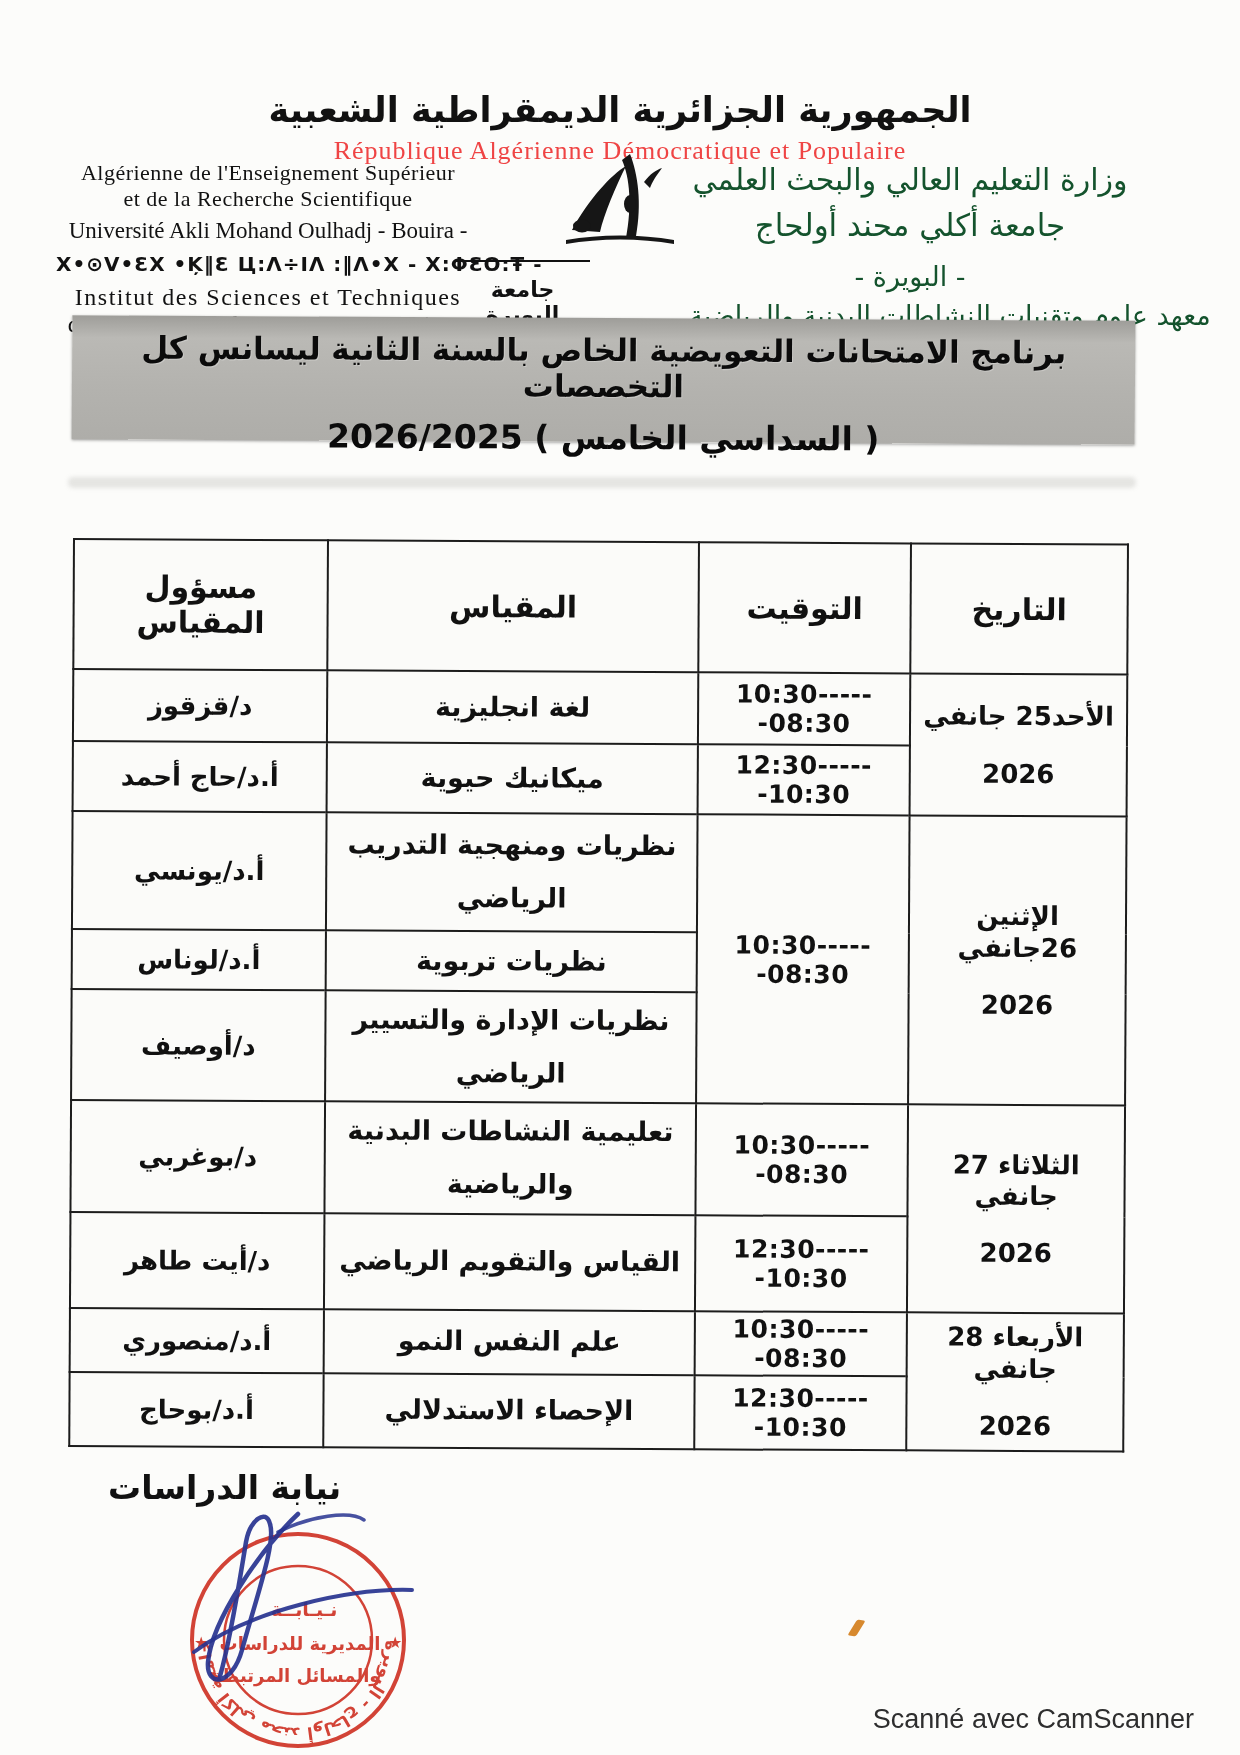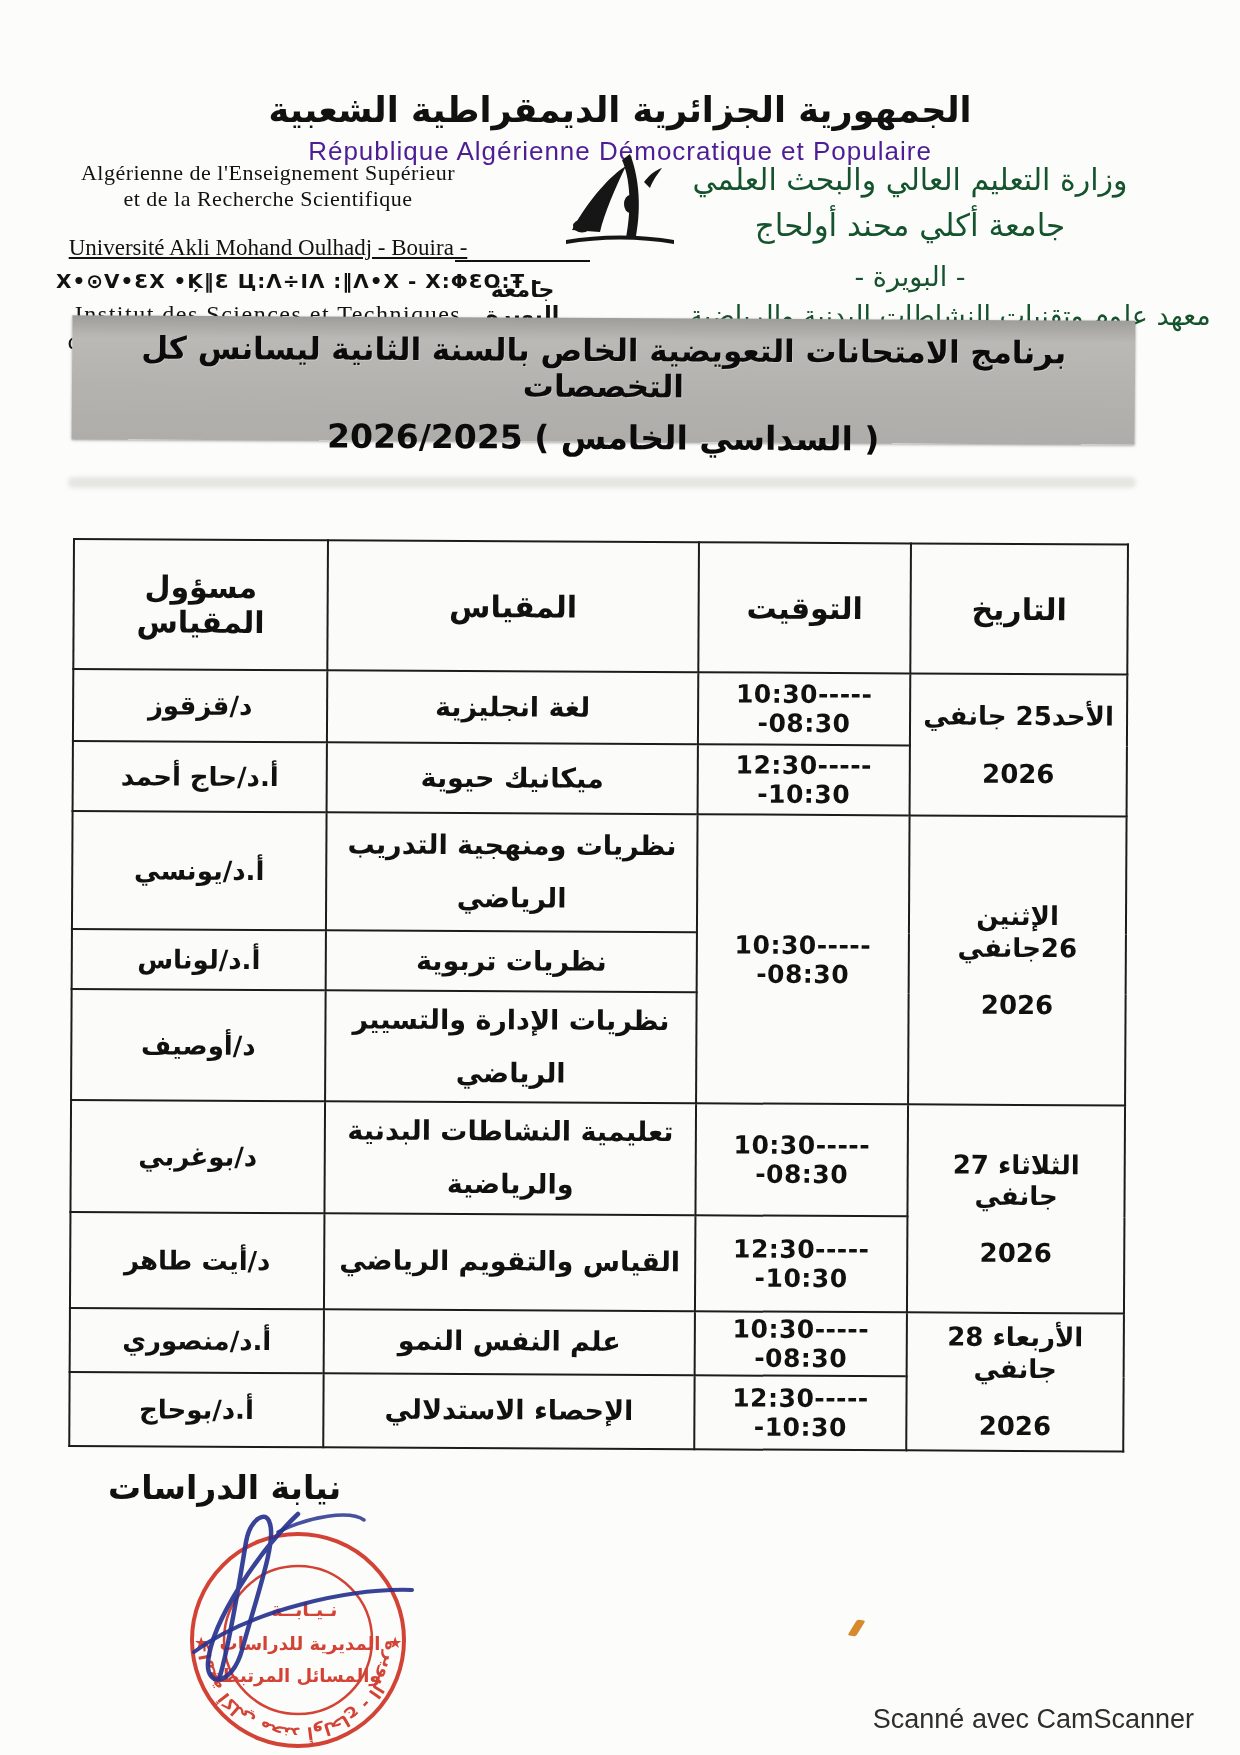--- a/index.html
+++ b/index.html
@@ -6,25 +6,25 @@
   body{background:#e8e8e6;}
   #page{
     position:relative; width:1240px; height:1755px; margin:0 auto;
     background:#fcfcfa; overflow:hidden;
     font-family:"DejaVu Sans", sans-serif; color:#111;
   }
   
   .top-ar{position:absolute; top:90px; left:0; width:100%; text-align:center;
     font-size:35px; font-weight:700; letter-spacing:-1px;}
   .top-fr{position:absolute; top:136px; left:0; width:100%; text-align:center;
-    font-family:Liberation Sans, sans-serif; font-size:26px; letter-spacing:1px; color:#4c1d95;}
+    font-family:Liberation Serif, serif; font-size:26px; letter-spacing:1px; color:#ef4444;}
   .left-block{position:absolute; top:160px; left:56px; width:424px; text-align:center;
     font-family:"Liberation Serif", serif; color:#121212;}
   .left-block .l1,.left-block .l2{font-size:22px; letter-spacing:.5px;}
-  .left-block .l3{font-size:23px; margin-top:23px;text-decoration:underline;}
+  .left-block .l3{font-size:23px; margin-top:6px;}
   .left-block .l4{font-family:"DejaVu Sans", sans-serif; font-size:20px; font-weight:700;
      letter-spacing:1px; margin-top:8px; white-space:nowrap;}
   .left-block .l5{font-size:24px; letter-spacing:1.5px; margin-top:8px;}
   .left-block .l6{font-size:24px; letter-spacing:1.5px;}
   .right-block{position:absolute; top:162px; right:100px; width:460px; direction:rtl;
      text-align:center; color:#14532d;}
   .right-block .r1{font-size:30px;}
   .right-block .r2{font-size:31px; margin-top:10px;}
   .right-block .r3{font-size:27px; margin-top:18px;}
   .right-block .r4{font-size:27px; margin-top:8px; white-space:nowrap; margin-right:-80px;}

